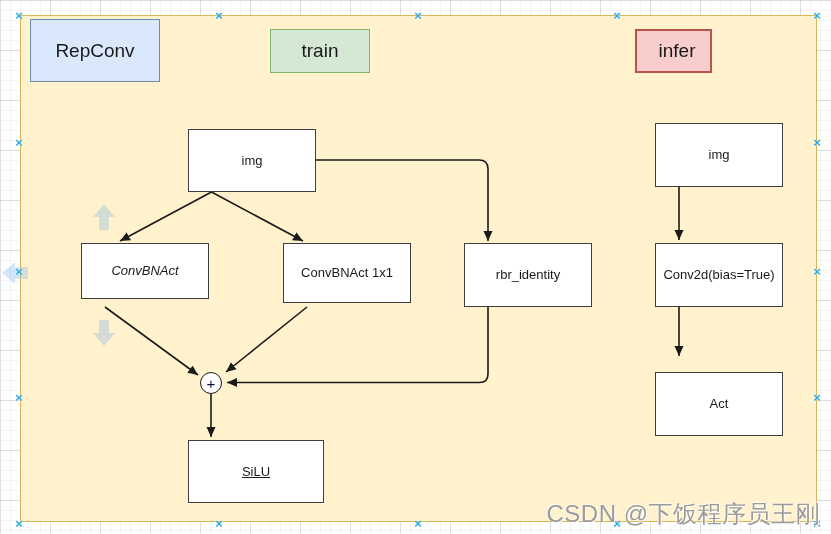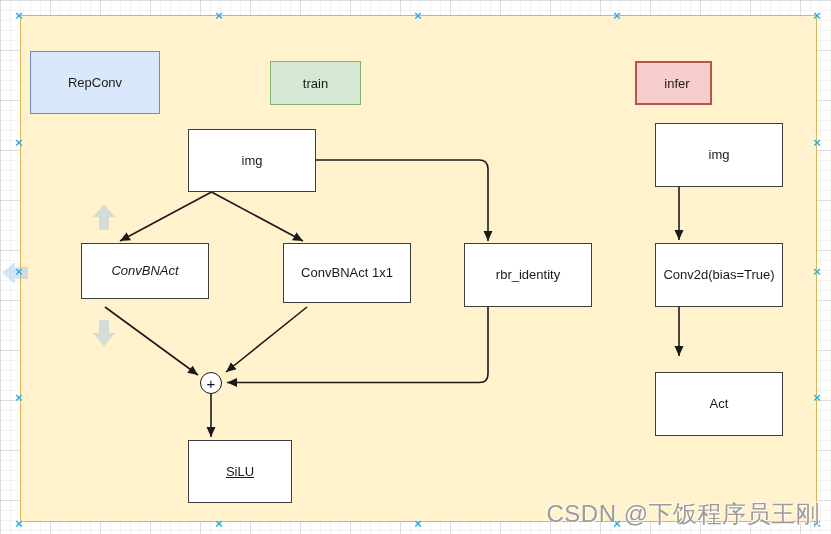--- a/index.html
+++ b/index.html
@@ -27,21 +27,21 @@
     position: absolute; left: 0; top: 0; width: 831px; height: 534px;
     pointer-events: none;
   }
   .node {
     position: absolute; display: flex; align-items: center; justify-content: center;
     background: #ffffff; border: 1.6px solid #3d3d3d;
     font-size: 13px; text-align: center; line-height: 1.2; white-space: nowrap; margin-left: 40px;
   }
   .legend {
     position: absolute; display: flex; align-items: center; justify-content: center;
-    font-size: 13px; text-align: center; margin-top: 32px;
+    font-size: 19px; text-align: center;
   }
   .legend.blue  { background: #dae8fc; border: 1.5px solid #6c8ebf; }
   .legend.green { background: #d5e8d4; border: 1.5px solid #82b366; }
   .legend.red   { background: #f8cecc; border: 2px solid #b85450; }
   .junction {
     position: absolute; left: 200px; top: 372px; width: 22px; height: 22px;
     border-radius: 50%; background: #ffffff; border: 1.6px solid #1a1a1a;
     display: flex; align-items: center; justify-content: center;
     font-size: 15px; font-weight: 500; line-height: 1; color: #10103a;
   }
@@ -87,29 +87,29 @@
       <path d="M488,307 L488,374 Q488,382.5 479.5,382.5 L227,382.5" marker-end="url(#arw)"></path>
       <path d="M105,307 L198,375" marker-end="url(#arw)"></path>
       <path d="M307,307 L226,372" marker-end="url(#arw)"></path>
       <path d="M211,394 L211,437" marker-end="url(#arw)"></path>
       <path d="M679,187 L679,240" marker-end="url(#arw)"></path>
       <path d="M679,307 L679,356" marker-end="url(#arw)"></path>
     </g>
   </svg>
 
   <div class="legend blue" style="left:30px;  top:19px; width:130px; height:63px;">RepConv</div>
-  <div class="legend green" style="left:270px; top:29px; width:91px;  height:44px;">train</div>
+  <div class="legend green" style="left:270px; top:29px; width:100px;  height:44px;">train</div>
   <div class="legend red" style="left:635px; top:29px; width:77px;  height:44px;padding-left:7px;">infer</div>
 
   <div class="node" style="left:148px; top:129px; width:128px; height:63px;">img</div>
   <div class="node" style="left:41px;  top:243px; width:128px; height:56px;font-style:italic;">ConvBNAct</div>
   <div class="node" style="left:243px; top:243px; width:128px; height:60px;">ConvBNAct 1x1</div>
   <div class="node" style="left:424px; top:243px; width:128px; height:64px;">rbr_identity</div>
   <div class="junction">+</div>
-  <div class="node" style="left:148px; top:440px; width:104px; height:63px;text-decoration:underline;">SiLU</div>
+  <div class="node" style="left:148px; top:440px; width:136px; height:63px;text-decoration:underline;">SiLU</div>
 
   <div class="node" style="left:615px; top:123px; width:128px; height:64px;">img</div>
   <div class="node" style="left:615px; top:243px; width:128px; height:64px;">Conv2d(bias=True)</div>
   <div class="node" style="left:615px; top:372px; width:128px; height:64px;">Act</div>
 
   <span class="cp" style="left:19px;  top:15px;">×</span>
   <span class="cp" style="left:219px; top:15px;">×</span>
   <span class="cp" style="left:418px; top:15px;">×</span>
   <span class="cp" style="left:617px; top:15px;">×</span>
   <span class="cp" style="left:817px; top:15px;">×</span>

